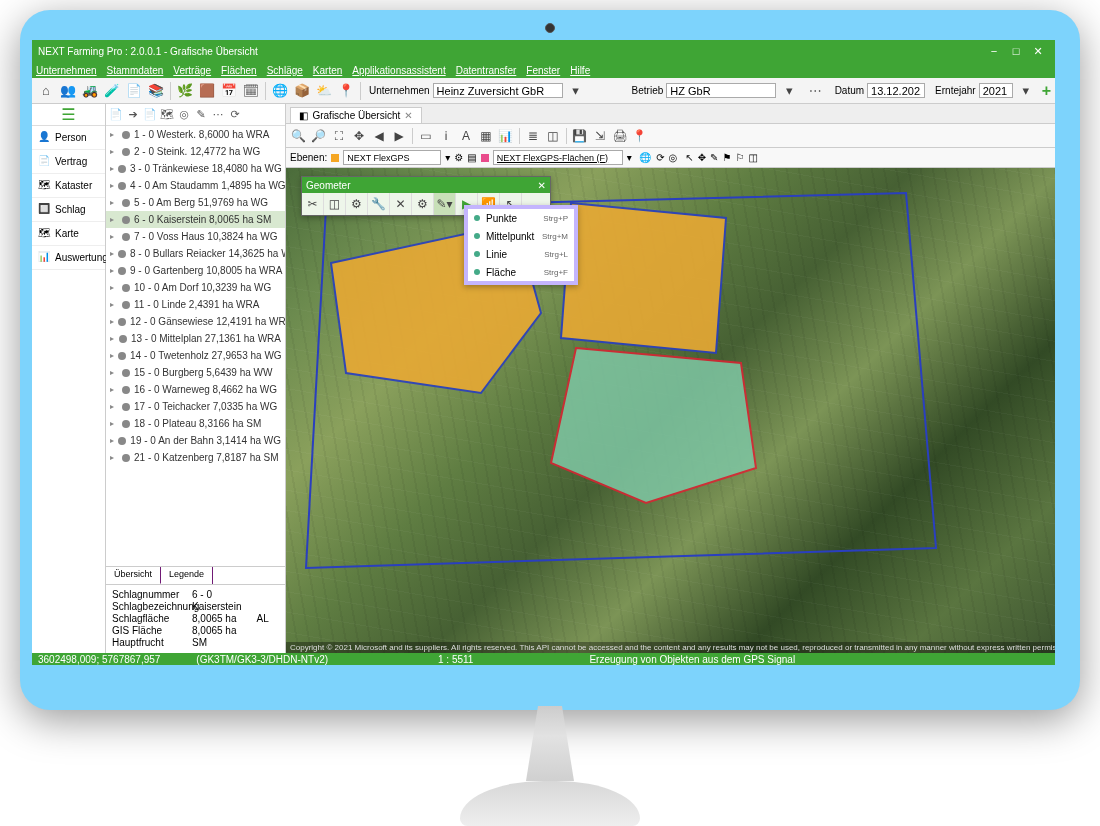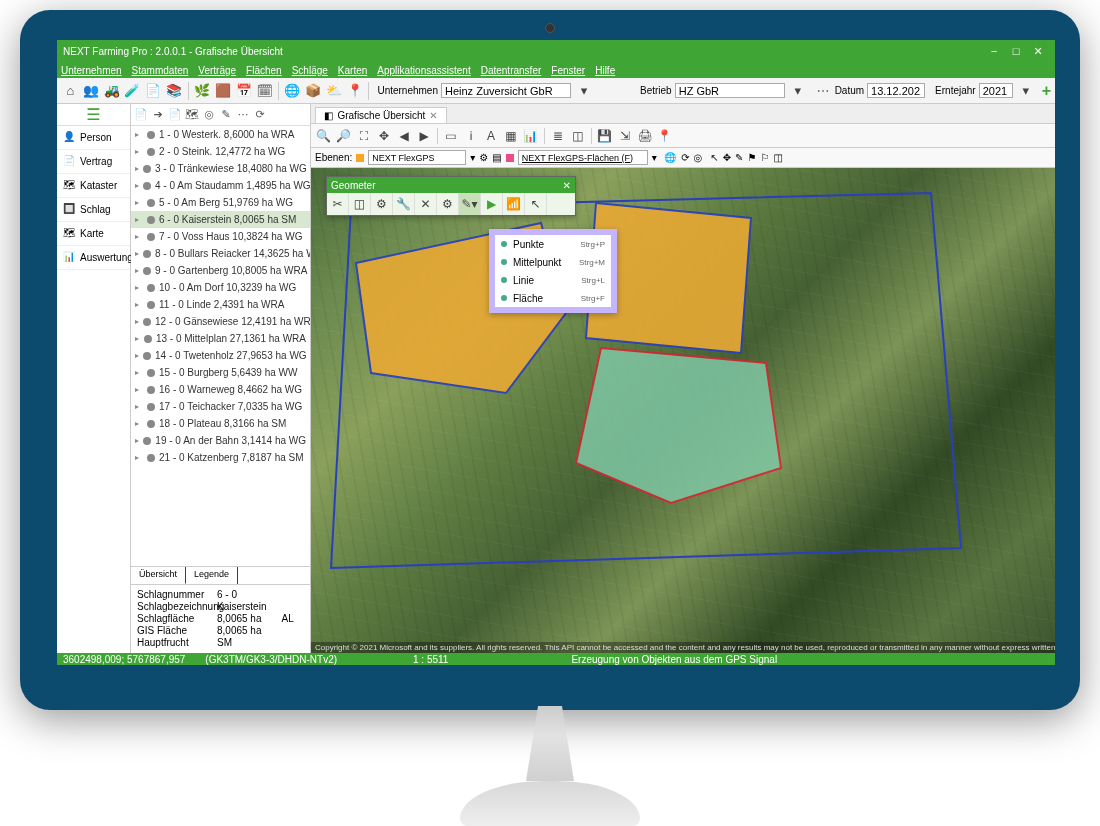--- a/index.html
+++ b/index.html
@@ -1,17 +1,17 @@
 <!DOCTYPE html>
 <html><head>
 <meta charset="utf-8">
 <style>
 *{box-sizing:border-box;margin:0;padding:0;font-family:"Segoe UI",Tahoma,sans-serif;font-size:10px}
 body{background:#fff;width:1100px;height:826px;position:relative;overflow:hidden}
-.monitor-frame{position:absolute;left:20px;top:10px;width:1060px;height:700px;background:#0c4a6e;border-radius:30px;padding:30px 25px 45px 37px;box-shadow:0 10px 40px rgba(0,0,0,.4)}
+.monitor-frame{position:absolute;left:20px;top:10px;width:1060px;height:700px;background:#7dd3fc;border-radius:30px;padding:30px 25px 45px 12px;box-shadow:0 10px 40px rgba(0,0,0,.4)}
 .camera{position:absolute;top:13px;left:50%;transform:translateX(-50%);width:10px;height:10px;background:#333;border-radius:50%;border:1px solid #555}
 .screen{width:100%;height:100%;background:#fff;overflow:hidden;position:relative}
 .titlebar{background:#3fa535;color:#fff;height:22px;display:flex;align-items:center;padding:0 6px;font-size:10px}
 .titlebar .spacer{flex:1}
 .winbtn{width:22px;height:18px;display:inline-flex;align-items:center;justify-content:center;color:#fff;cursor:pointer;font-size:11px}
 .menubar{background:#3fa535;color:#fff;height:16px;display:flex;align-items:center;padding:0 4px;gap:10px;font-size:9px}
 .menubar span{cursor:pointer;text-decoration:underline}
 .toolbar{background:#f4f4f4;height:26px;display:flex;align-items:center;padding:0 4px;gap:2px;border-bottom:1px solid #ccc}
 .tb-ico{width:20px;height:20px;display:flex;align-items:center;justify-content:center;cursor:pointer;font-size:13px;color:#444}
 .tb-sep{width:1px;height:18px;background:#ccc;margin:0 2px}
@@ -49,26 +49,26 @@
 .aerial{position:absolute;inset:0;background:linear-gradient(135deg,#4a6b3a 0%,#6b8a4e 12%,#8aa05c 25%,#5f7d42 38%,#466033 50%,#7c9456 62%,#324a25 75%,#5a7540 88%,#3d5530 100%)}
 .aerial::before{content:"";position:absolute;inset:0;background:repeating-linear-gradient(80deg,rgba(0,0,0,.05) 0 2px,transparent 2px 12px),repeating-linear-gradient(10deg,rgba(255,255,255,.03) 0 1px,transparent 1px 20px)}
 .field-poly{position:absolute}
 .geometer-panel{position:absolute;left:15px;top:8px;width:250px;background:#fff;border:1px solid #666;box-shadow:0 2px 6px rgba(0,0,0,.3)}
 .gp-title{background:#3fa535;color:#fff;height:16px;font-size:9px;padding:0 4px;display:flex;align-items:center}
 .gp-title .spacer{flex:1}
 .gp-title .x{cursor:pointer}
 .gp-tb{height:22px;display:flex;align-items:center;background:#eef6ea}
 .gp-tb .gi{width:22px;height:22px;display:flex;align-items:center;justify-content:center;font-size:12px;color:#444;cursor:pointer;border-right:1px solid #ddd}
 .gp-tb .gi.active{background:#c8e0b8}
-.gp-menu{position:absolute;left:162px;top:52px;width:128px;background:#fff;border:6px solid #c4b5fd;box-shadow:0 2px 6px rgba(0,0,0,.3)}
+.gp-menu{position:absolute;left:162px;top:28px;width:114px;background:#fff;border:4px solid #c4b5fd;box-shadow:0 2px 6px rgba(0,0,0,.3)}
 .gp-menu-row{height:18px;display:flex;align-items:center;padding:0 6px;font-size:9px;cursor:pointer;gap:6px}
 .gp-menu-row .dot{width:6px;height:6px;background:#4a8;border-radius:50%}
 .gp-menu-row .shortcut{margin-left:auto;color:#666;font-size:8px}
 .copyright{position:absolute;bottom:0;left:0;right:0;background:rgba(0,0,0,.35);color:#ddd;font-size:8px;padding:1px 4px;white-space:nowrap;overflow:hidden}
-.status{height:12px;background:#3fa535;color:#fff;display:flex;align-items:center;font-size:8px;padding:0 6px;gap:20px}
+.status{height:12px;background:#3fa535;color:#fff;display:flex;align-items:center;font-size:8px;padding:0 6px;gap:36px}
 .stand{position:absolute;left:50%;bottom:0;transform:translateX(-50%);width:180px;height:120px}
 .stand-neck{position:absolute;top:0;left:50%;transform:translateX(-50%);width:80px;height:75px;background:linear-gradient(180deg,#ccc,#e2e2e2 40%,#d0d0d0);clip-path:polygon(35% 0,65% 0,80% 100%,20% 100%)}
 .stand-base{position:absolute;bottom:0;left:0;width:180px;height:45px;background:linear-gradient(180deg,#d8d8d8,#eee);border-radius:50% 50% 8px 8px/90% 90% 8px 8px}
 .plus-green{color:#3fa535;font-size:16px;font-weight:bold}
 </style>
 </head>
 <body>
 
 <div class="monitor-frame">
   <div class="camera"></div>
@@ -418,22 +418,22 @@
           </div>
 
           <div class="copyright">Copyright © 2021 Microsoft and its suppliers. All rights reserved. This API cannot be accessed and the content and any results may not be used, reproduced or transmitted in any manner without express written permission.</div>
         </div>
       </div>
     </div>
 
     <div class="status">
       <span>3602498,009; 5767867,957</span>
       <span>(GK3TM/GK3-3/DHDN-NTv2)</span>
-      <span style="margin-left:56px">1 : 5511</span>
-      <span style="margin-left:103px">Erzeugung von Objekten aus dem GPS Signal</span>
+      <span style="margin-left:74px">1 : 5511</span>
+      <span style="margin-left:80px">Erzeugung von Objekten aus dem GPS Signal</span>
     </div>
 
   </div>
 </div>
 
 <div class="stand">
   <div class="stand-neck"></div>
   <div class="stand-base"></div>
 </div>
 

